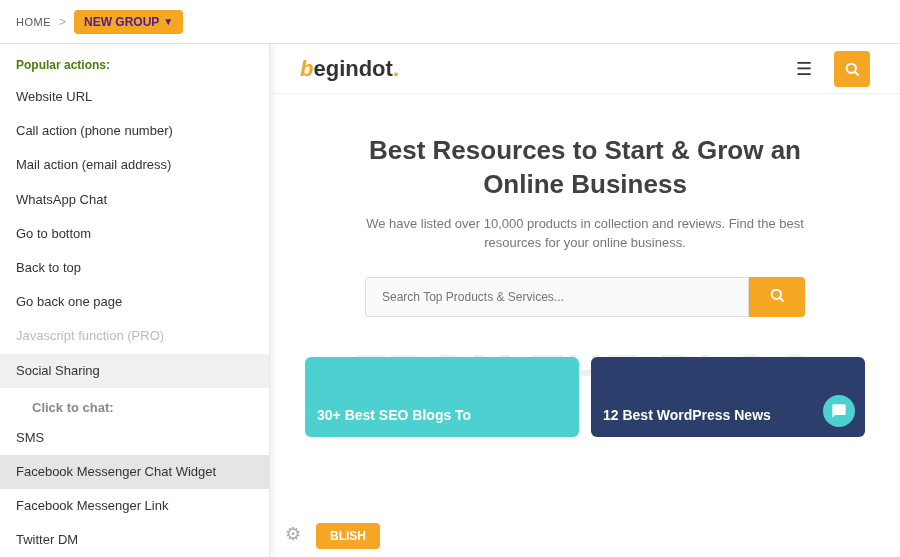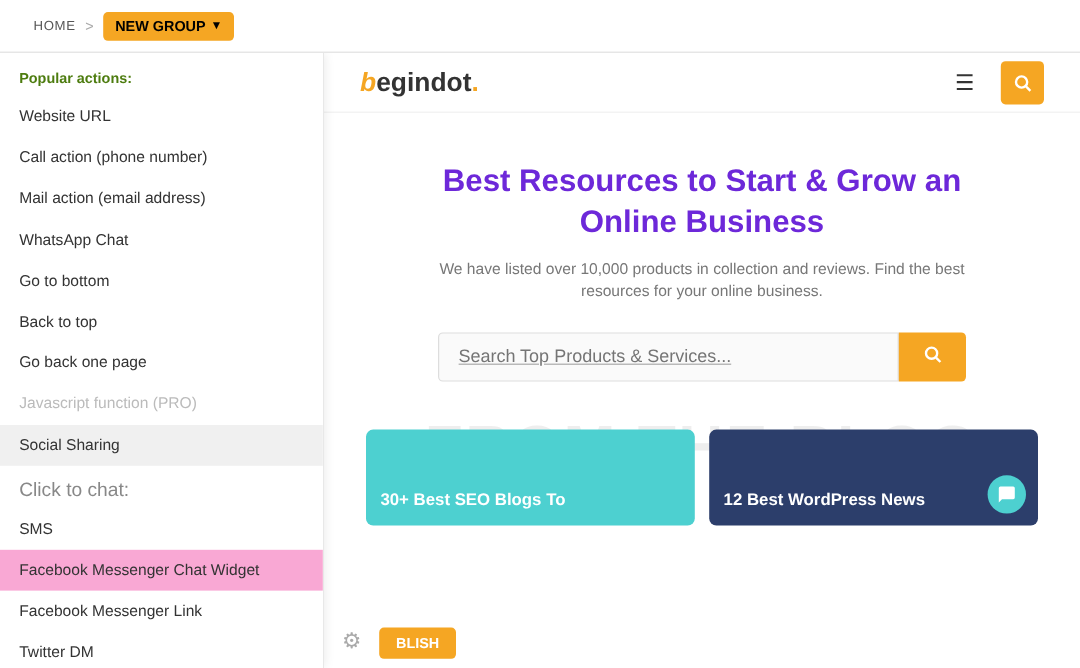--- a/index.html
+++ b/index.html
@@ -5,39 +5,39 @@
     * { margin: 0; padding: 0; box-sizing: border-box; }
     body { font-family: -apple-system, BlinkMacSystemFont, 'Segoe UI', Arial, sans-serif; width: 900px; height: 557px; overflow: hidden; position: relative; background: #fff; }
 
     
     .top-bar {
       height: 44px;
       background: #fff;
       border-bottom: 1px solid #e0e0e0;
       display: flex;
       align-items: center;
-      padding: 0 28px;
+      padding: 0 16px;
       gap: 8px;
       position: relative;
       z-index: 100;
     }
     .breadcrumb-home {
       font-size: 11px;
       color: #555;
       text-transform: uppercase;
       letter-spacing: 0.5px;
       cursor: pointer;
     }
     .breadcrumb-sep {
       color: #aaa;
       font-size: 12px;
     }
     .new-group-btn {
       background: #f5a623;
-      color: #000000;
+      color: #4c1d95;
       border: none;
       border-radius: 4px;
       padding: 5px 10px;
       font-size: 12px;
       font-weight: 600;
       cursor: pointer;
       display: flex;
       align-items: center;
       gap: 4px;
     }
@@ -71,28 +71,28 @@
 
     .menu-item {
       padding: 8px 16px;
       font-size: 13px;
       color: #333;
       cursor: pointer;
       display: block;
       line-height: 1.4;
     }
     .menu-item.highlighted { background: #f0f0f0; font-weight: 500; }
-    .menu-item.active { background: #f9a8d4; }
+    .menu-item.active { background: #e5e5e5; }
     .menu-item.disabled { color: #bbb; cursor: default; }
 
     .section-label {
-      padding: 12px 16px 6px 16px;
-      font-size: 16px;
+      padding: 12px 16px 6px 32px;
+      font-size: 13px;
       color: #888;
-      font-weight: 400;
+      font-weight: 700;
     }
 
     .social-sharing-row {
       position: relative;
     }
 
     
     .main-content {
       flex: 1;
       background: #fff;
@@ -141,21 +141,21 @@
     }
 
     .hero-section {
       margin-top: 60px;
       text-align: center;
       max-width: 480px;
     }
 
     .hero-title {
       font-size: 26px;
-      color: #6d28d9;
+      color: #404040;
       line-height: 1.3;
       margin-bottom: 12px;
     }
     .hero-title strong { font-weight: 800; }
 
     .hero-subtitle {
       font-size: 13px;
       color: #777;
       margin-bottom: 24px;
       line-height: 1.5;
@@ -165,25 +165,24 @@
       display: flex;
       width: 100%;
       max-width: 440px;
       margin: 0 auto 30px auto;
     }
     .search-input {
       flex: 1;
       padding: 10px 16px;
       border: 1px solid #ddd;
       border-radius: 4px 0 0 4px;
-      font-size: 15px;
+      font-size: 12px;
       color: #aaa;
       outline: none;
       background: #fafafa;
-      text-decoration: underline;
     }
     .search-btn {
       background: #f5a623;
       border: none;
       padding: 10px 20px;
       border-radius: 0 4px 4px 0;
       cursor: pointer;
       color: #fff;
       font-size: 16px;
     }

